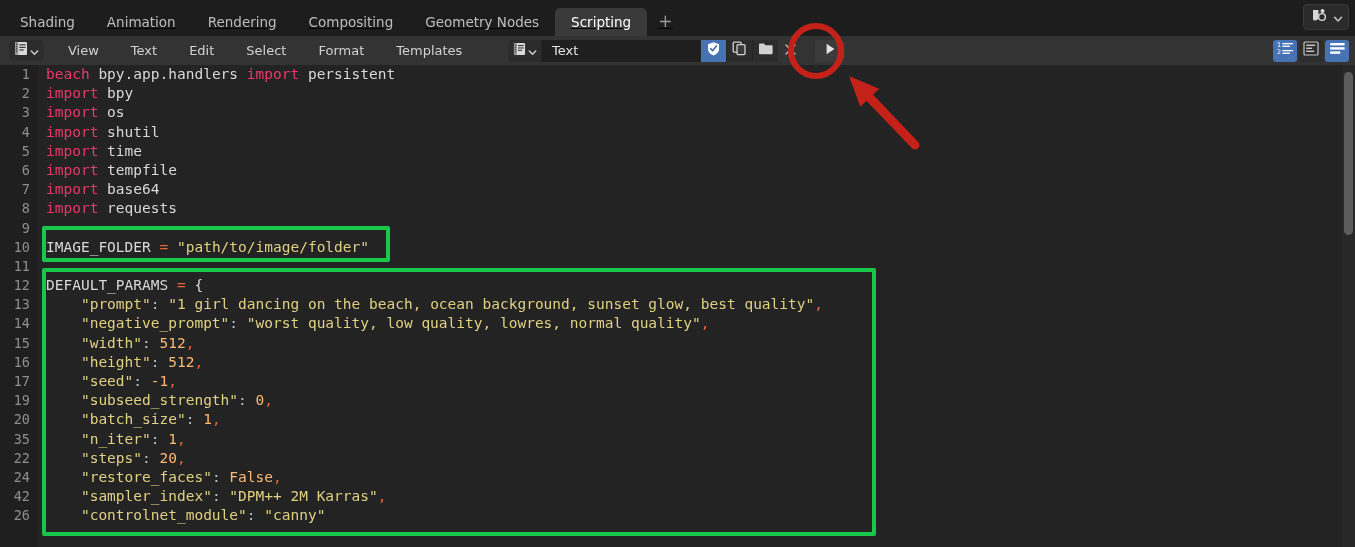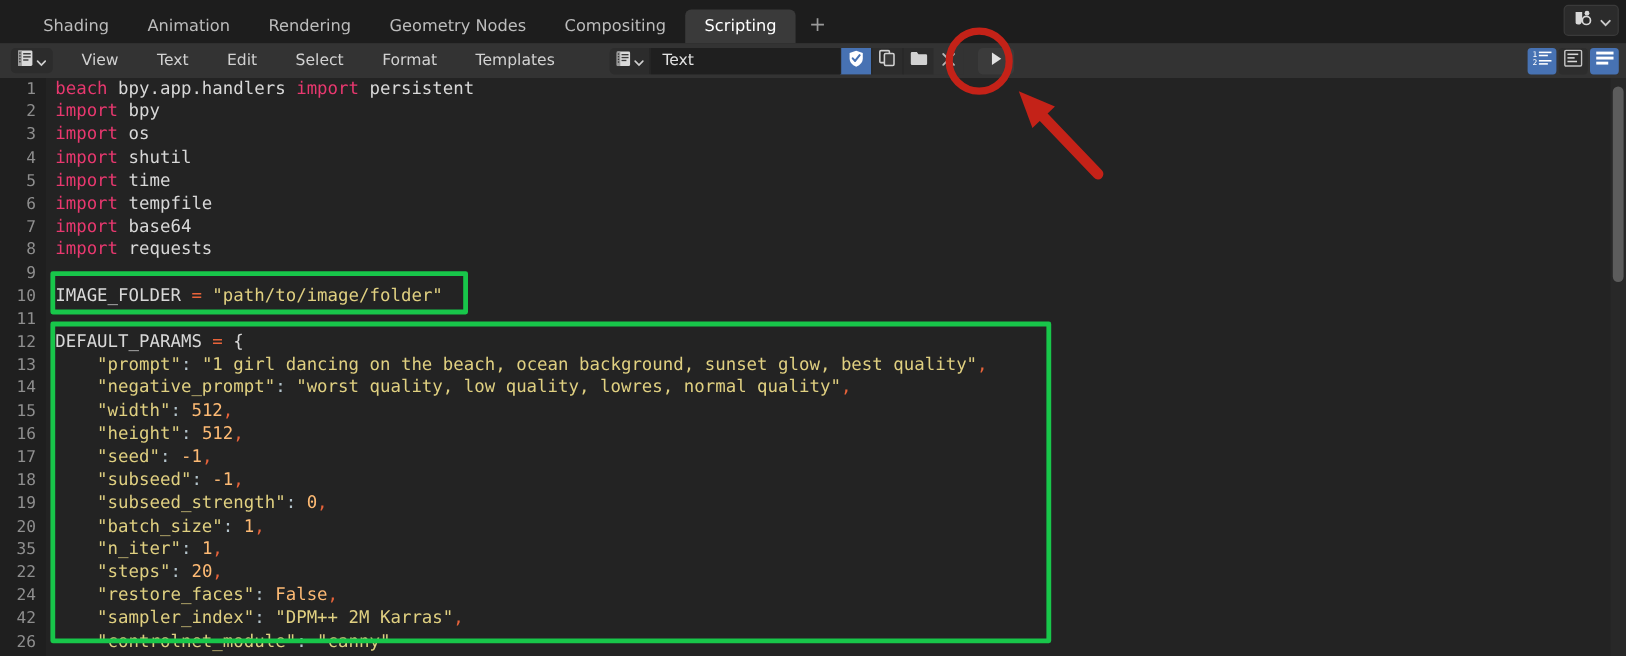--- a/index.html
+++ b/index.html
@@ -27,21 +27,22 @@
     left: 0; top: 0;
     width: 1355px; height: 36px;
     background: #1d1d1d;
     display: flex;
     align-items: flex-end;
   }
   .topbar-tabs {
     display: flex;
     align-items: flex-end;
     height: 36px;
-    padding-left: 20px;
+    padding-left: 4px;
+    text-decoration: underline;
   }
   .wtab {
     height: 28px;
     line-height: 28px;
     padding: 0 16px;
     font-size: 13.5px;
     color: #bcbcbc;
     border-radius: 5px 5px 0 0;
     margin-bottom: 0px;
     white-space: nowrap;
@@ -254,22 +255,22 @@
 </head>
 <body>
 
 <div id="app">
 
   <div class="topbar">
     <div class="topbar-tabs">
       <div class="wtab">Shading</div>
       <div class="wtab">Animation</div>
       <div class="wtab">Rendering</div>
+      <div class="wtab">Compositing</div>
       <div class="wtab">Geometry Nodes</div>
-      <div class="wtab">Compositing</div>
       <div class="wtab active">Scripting</div>
       <div class="wtab-add">+</div>
     </div>
     <div class="topbar-right">
       <div class="scene-style-btn">
         <span>
           <svg width="20" height="16" viewBox="0 0 20 16">
             <path d="M3 3 L3 12 Q3 13.5 5 13.5 Q8 13.5 8.5 10 L8.5 3 Z" fill="#d8d8d8"></path>
             <circle cx="12.5" cy="4" r="2" fill="#d8d8d8"></circle>
             <circle cx="12" cy="10" r="3.4" fill="none" stroke="#d8d8d8" stroke-width="1.4"></circle>
@@ -425,21 +426,20 @@
         <div class="cline"><div class="lno">8</div><div class="ltxt"><span class="k">import </span><span class="pn">requests</span></div></div>
         <div class="cline"><div class="lno">9</div><div class="ltxt"> </div></div>
         <div class="cline"><div class="lno">10</div><div class="ltxt"><span class="pn">IMAGE_FOLDER </span><span class="op">=</span><span class="pn"> </span><span class="s">"path/to/image/folder"</span></div></div>
         <div class="cline"><div class="lno">11</div><div class="ltxt"> </div></div>
         <div class="cline"><div class="lno">12</div><div class="ltxt"><span class="pn">DEFAULT_PARAMS </span><span class="op">=</span><span class="pn"> {</span></div></div>
         <div class="cline"><div class="lno">13</div><div class="ltxt"><span class="pn">    </span><span class="s">"prompt"</span><span class="co">:</span><span class="pn"> </span><span class="s">"1 girl dancing on the beach, ocean background, sunset glow, best quality"</span><span class="op">,</span></div></div>
         <div class="cline"><div class="lno">14</div><div class="ltxt"><span class="pn">    </span><span class="s">"negative_prompt"</span><span class="co">:</span><span class="pn"> </span><span class="s">"worst quality, low quality, lowres, normal quality"</span><span class="op">,</span></div></div>
         <div class="cline"><div class="lno">15</div><div class="ltxt"><span class="pn">    </span><span class="s">"width"</span><span class="co">:</span><span class="pn"> </span><span class="n">512</span><span class="op">,</span></div></div>
         <div class="cline"><div class="lno">16</div><div class="ltxt"><span class="pn">    </span><span class="s">"height"</span><span class="co">:</span><span class="pn"> </span><span class="n">512</span><span class="op">,</span></div></div>
         <div class="cline"><div class="lno">17</div><div class="ltxt"><span class="pn">    </span><span class="s">"seed"</span><span class="co">:</span><span class="pn"> </span><span class="n">-1</span><span class="op">,</span></div></div>
-        <div class="cline"><div class="lno">18</div><div class="ltxt"><span class="pn">    </span><span class="s">"subseed"</span><span class="co">:</span><span class="pn"> </span><span class="n">-1</span><span class="op">,</span></div></div>
         <div class="cline"><div class="lno">19</div><div class="ltxt"><span class="pn">    </span><span class="s">"subseed_strength"</span><span class="co">:</span><span class="pn"> </span><span class="n">0</span><span class="op">,</span></div></div>
         <div class="cline"><div class="lno">20</div><div class="ltxt"><span class="pn">    </span><span class="s">"batch_size"</span><span class="co">:</span><span class="pn"> </span><span class="n">1</span><span class="op">,</span></div></div>
         <div class="cline"><div class="lno">35</div><div class="ltxt"><span class="pn">    </span><span class="s">"n_iter"</span><span class="co">:</span><span class="pn"> </span><span class="n">1</span><span class="op">,</span></div></div>
         <div class="cline"><div class="lno">22</div><div class="ltxt"><span class="pn">    </span><span class="s">"steps"</span><span class="co">:</span><span class="pn"> </span><span class="n">20</span><span class="op">,</span></div></div>
         <div class="cline"><div class="lno">24</div><div class="ltxt"><span class="pn">    </span><span class="s">"restore_faces"</span><span class="co">:</span><span class="pn"> </span><span class="n">False</span><span class="op">,</span></div></div>
         <div class="cline"><div class="lno">42</div><div class="ltxt"><span class="pn">    </span><span class="s">"sampler_index"</span><span class="co">:</span><span class="pn"> </span><span class="s">"DPM++ 2M Karras"</span><span class="op">,</span></div></div>
         <div class="cline"><div class="lno">26</div><div class="ltxt"><span class="pn">    </span><span class="s">"controlnet_module"</span><span class="co">:</span><span class="pn"> </span><span class="s">"canny"</span></div></div>
       </div>
   </div>
 

